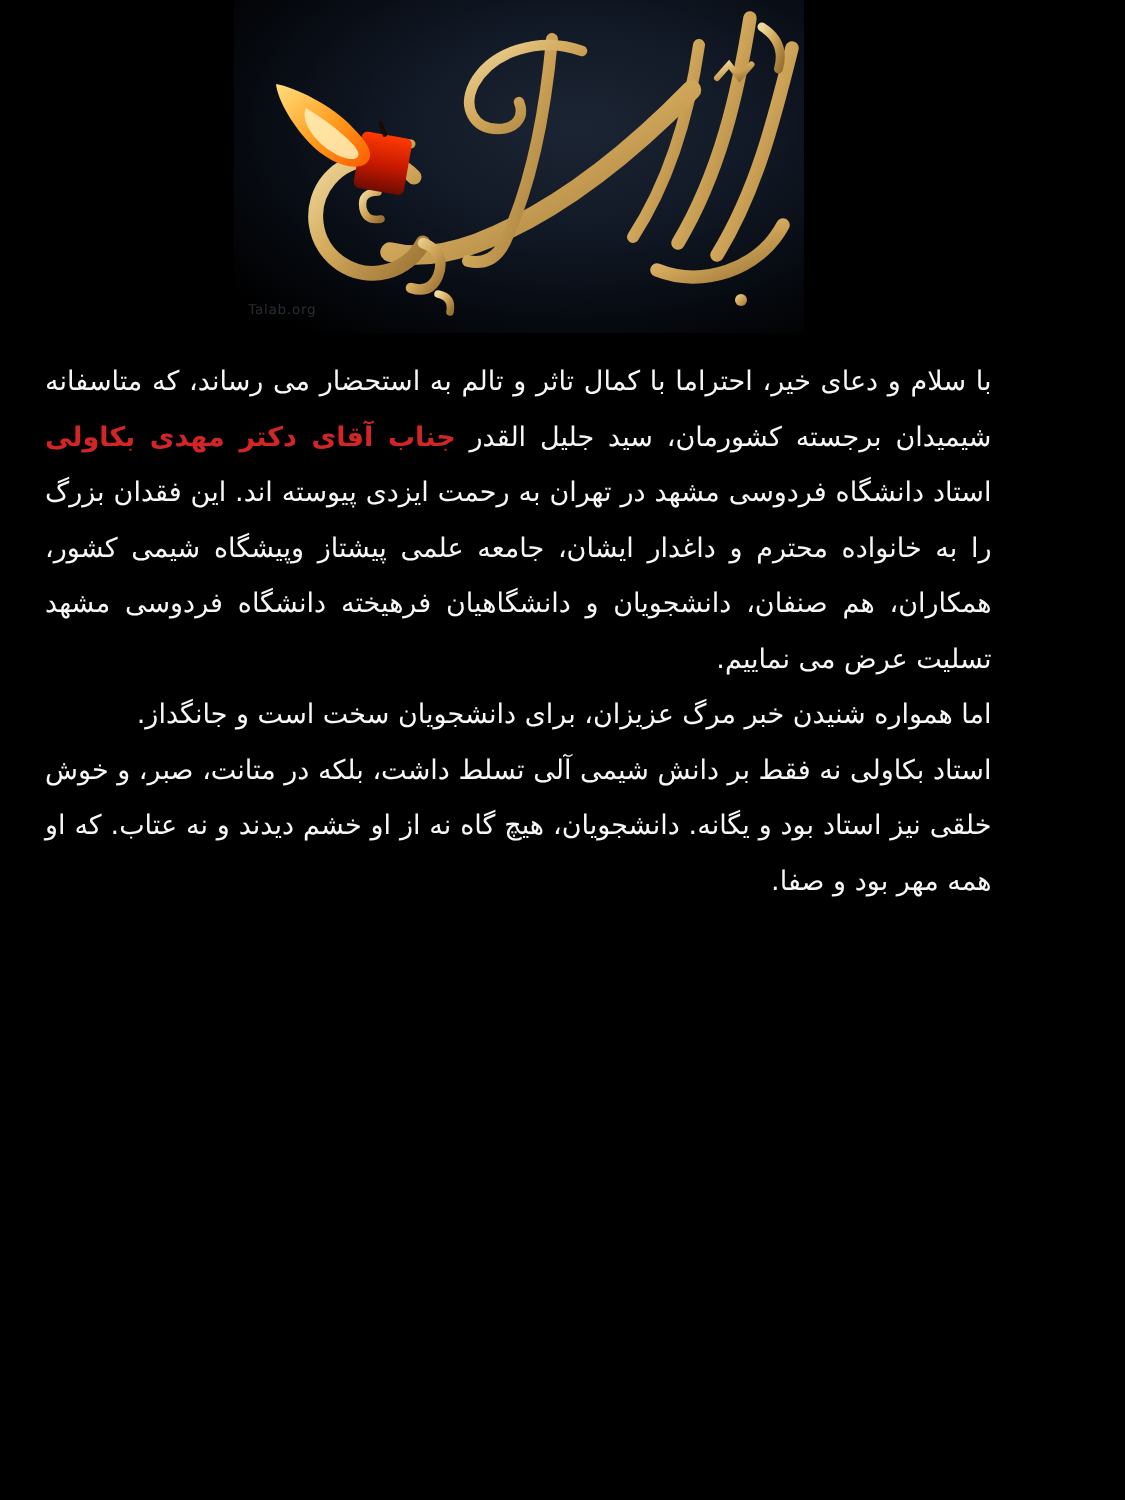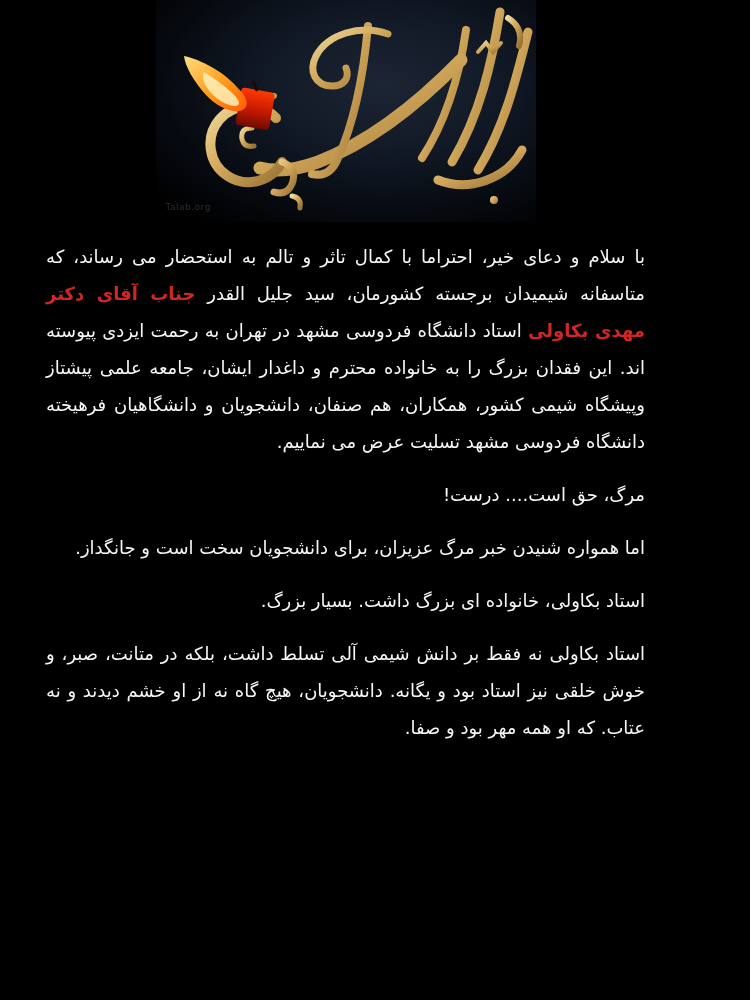--- a/index.html
+++ b/index.html
@@ -35,21 +35,21 @@
   
   .content {
     direction: rtl;
     padding: 0 30px;
     margin-top: 14px;
     color: #f7f7f7;
     font-size: 18px;
     line-height: 37px;
     text-align: justify;
   }
-  .content p { margin: 16px; }
+  .content p { margin: 0; }
   .highlight {
     color: #d22626;
     font-weight: bold;
   }
 </style>
 </head>
 <body>
 
 <div class="page">
 
@@ -113,19 +113,17 @@
       <g>
         <path d="M 28,56 C 40,58 66,70 80,86 C 90,96 94,104 88,109 C 80,115 62,108 50,95 C 38,82 29,66 28,56 Z" fill="url(#flameGrad)"></path>
         <path d="M 48,72 C 58,78 72,88 80,97 C 84,102 84,105 80,106 C 72,107 58,98 52,89 C 47,82 46,76 48,72 Z" fill="#fff0b8" opacity="0.85"></path>
       </g>
     </svg>
     <span class="watermark">Talab.org</span>
   </div>
 
   <main class="content">
     <p><span>با سلام و دعای خیر، احتراما با کمال تاثر و تالم به استحضار می رساند، که متاسفانه شیمیدان برجسته کشورمان، سید جلیل القدر </span><span class="highlight">جناب آقای دکتر مهدی بکاولی</span><span> استاد دانشگاه فردوسی مشهد در تهران به رحمت ایزدی پیوسته اند. این فقدان بزرگ را به خانواده محترم و داغدار ایشان، جامعه علمی پیشتاز وپیشگاه شیمی کشور، همکاران، هم صنفان، دانشجویان و دانشگاهیان فرهیخته دانشگاه فردوسی مشهد تسلیت عرض می نماییم.</span></p>
-    <p>مرگ، حق است.... درست!</p>
     <p>اما همواره شنیدن خبر مرگ عزیزان، برای دانشجویان سخت است و جانگداز.</p>
-    <p>استاد بکاولی، خانواده ای بزرگ داشت. بسیار بزرگ.</p>
     <p>استاد بکاولی نه فقط بر دانش شیمی آلی تسلط داشت، بلکه در متانت، صبر، و خوش خلقی نیز استاد بود و یگانه. دانشجویان، هیچ گاه نه از او خشم دیدند و نه عتاب. که او همه مهر بود و صفا.</p>
   </main>
 
 </div>
 
 </body></html>

